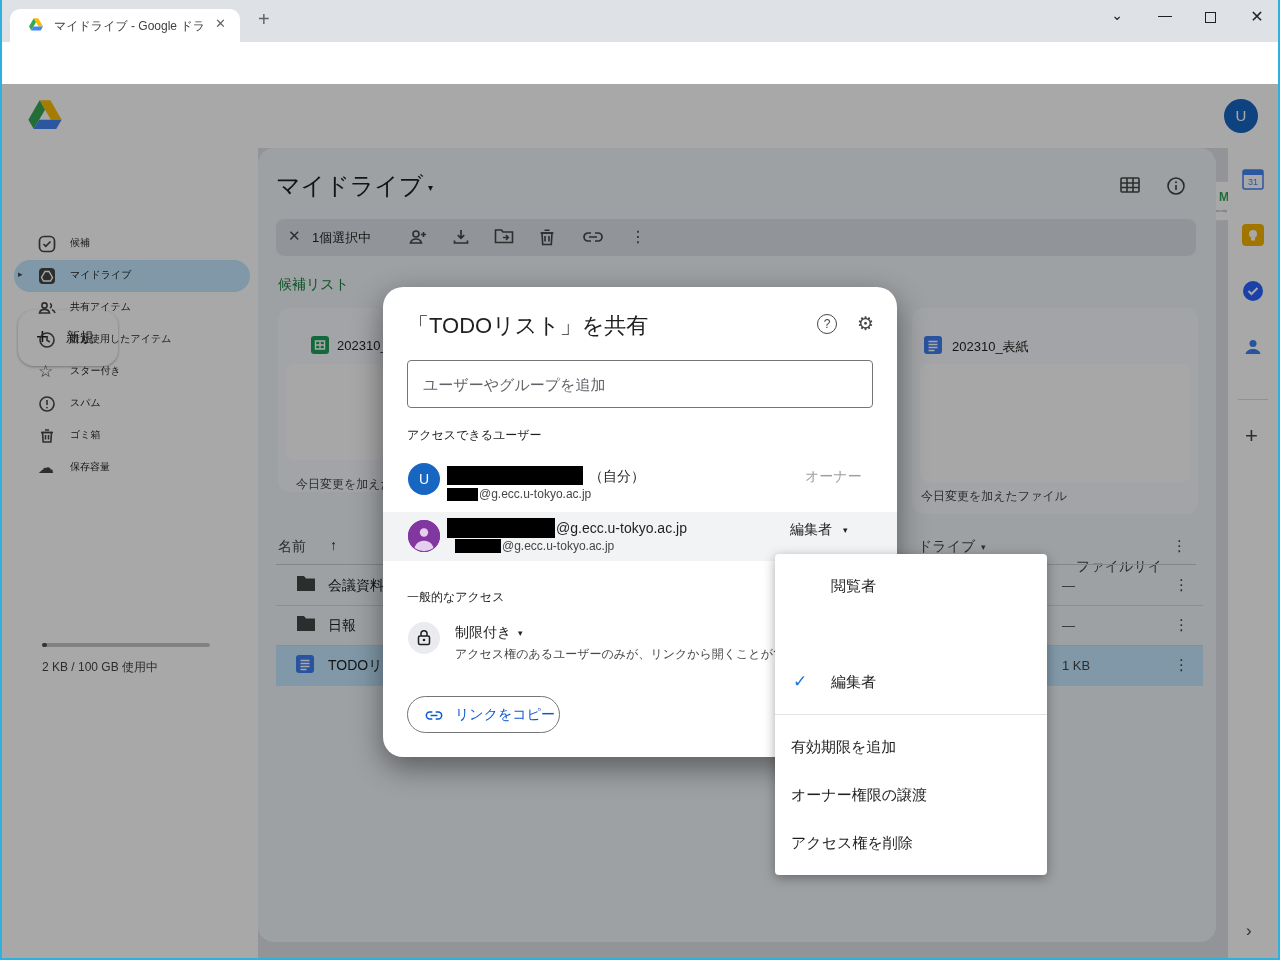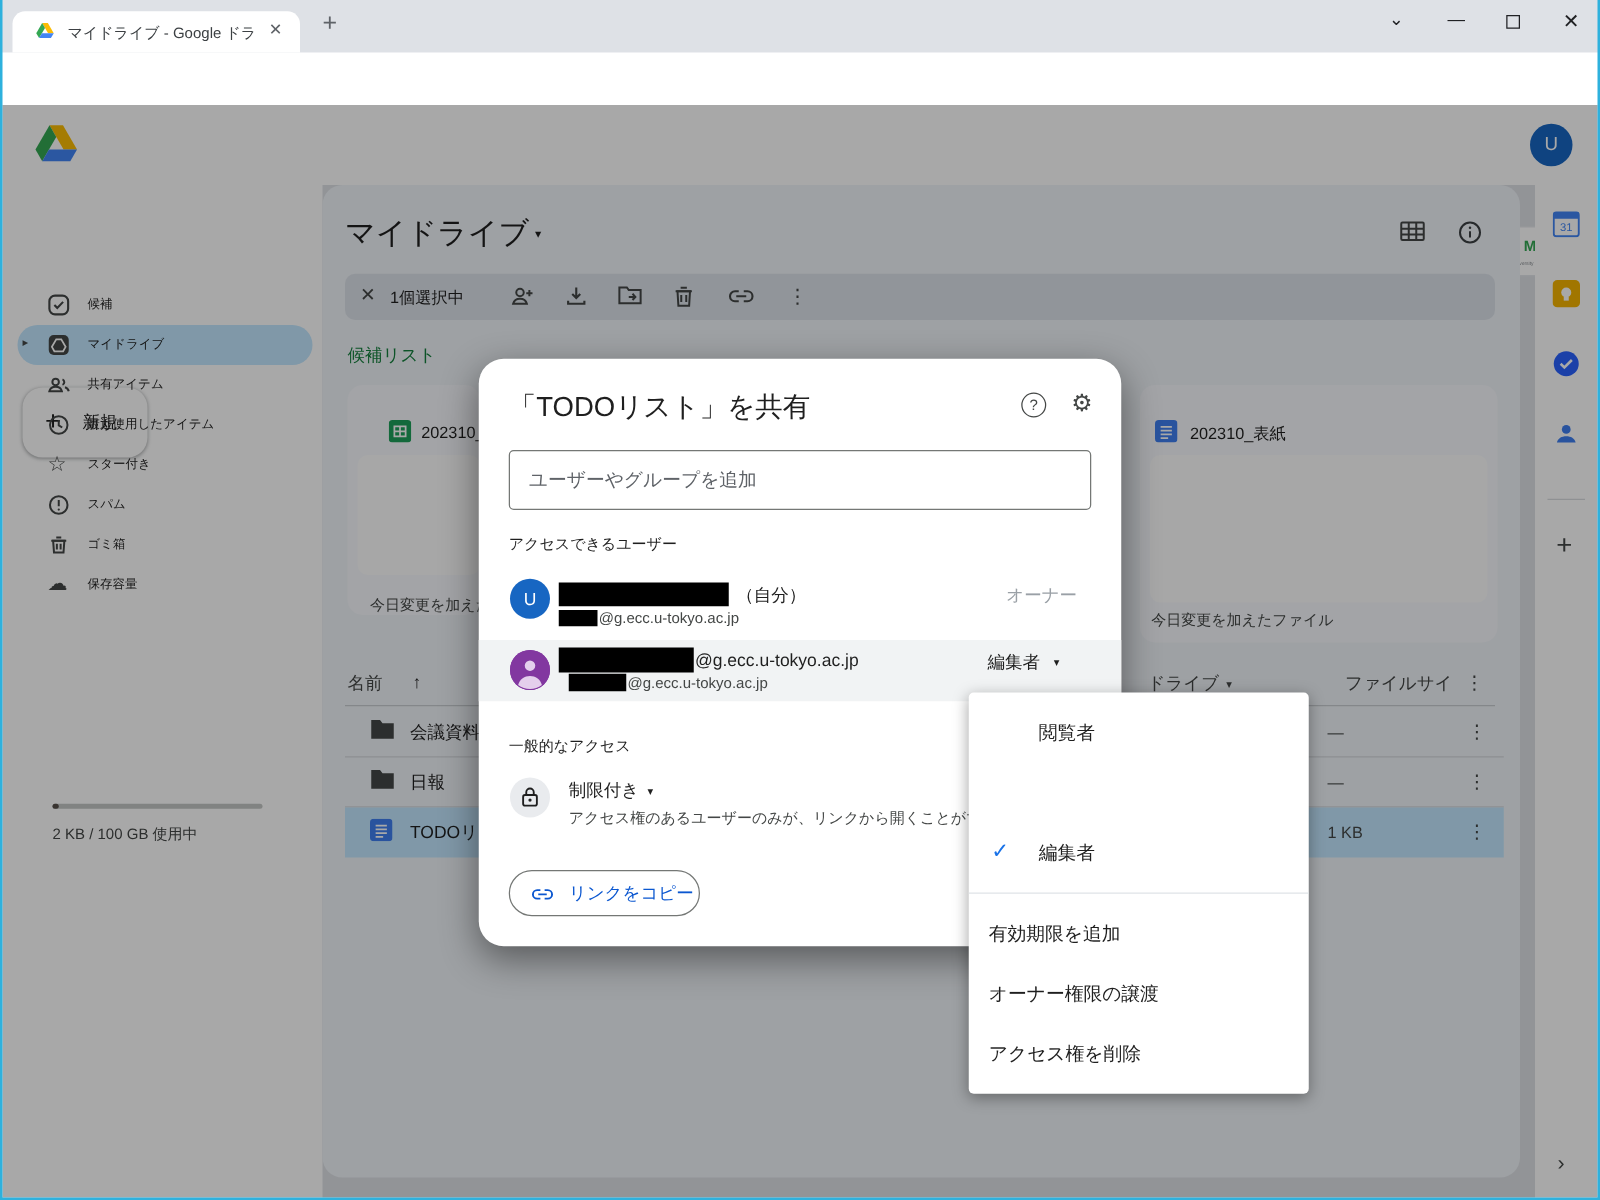--- a/index.html
+++ b/index.html
@@ -365,21 +365,21 @@
     </span>
     <span class="abs card-title" style="left:40px;">202310_表紙</span>
     <div class="abs thumb" style="left:8px;top:56px;width:270px;height:118px;"></div>
     <span class="abs card-cap" style="left:9px;top:180px;">今日変更を加えたファイル</span>
   </div>
 
   <span class="abs lh" style="left:278px;top:538px;">名前</span>
   <span class="abs lh" style="left:330px;top:537px;color:#1f1f1f;">↑</span>
   <span class="abs lh" style="left:918px;top:538px;">ドライブ</span>
   <span class="abs" style="left:981px;top:542px;font-size:9px;color:#444746;">▾</span>
-  <span class="abs lh" style="left:1076px;top:538px;">ファイルサイ</span>
+  <span class="abs lh" style="left:1076px;top:558px;">ファイルサイ</span>
   <span class="abs lh" style="left:1172px;top:537px;font-size:15px;">⋮</span>
   <div class="abs listhead-border"></div>
 
   <div class="abs lrow" style="top:566px;">
     <span class="rowic">
         <svg width="20" height="17" viewBox="0 0 20 17">
           <path d="M1 1h7l2 2.5h9V16H1z" fill="#444746"></path>
         </svg>
       </span>
     <span class="rowname">会議資料</span>

